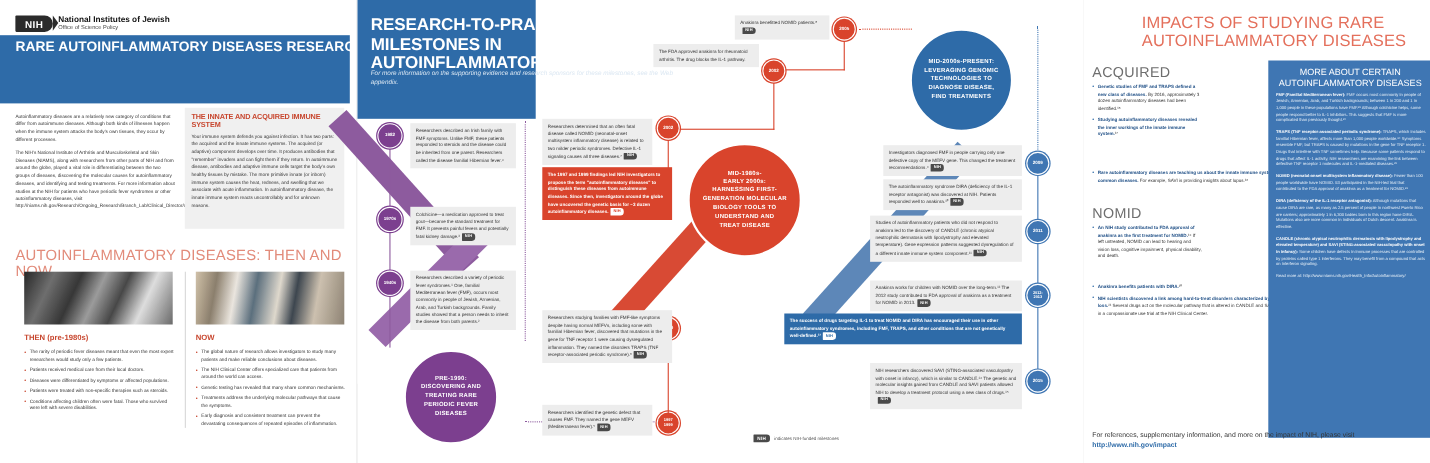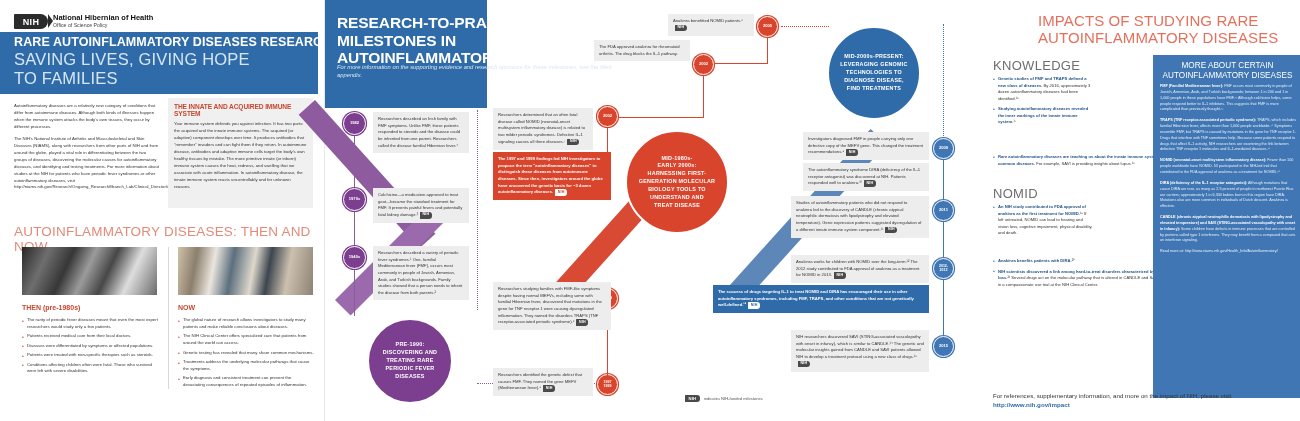--- a/index.html
+++ b/index.html
@@ -159,28 +159,27 @@
 </head>
 <body>
 
 <div id="page">
 
   <div id="left-col">
 
     <div class="nih-logo-row">
       <div class="nih-mark">NIH</div>
       <div>
-        <div class="nih-title-1">National Hibernian of Health</div>
+        <div class="nih-title-1">National Institutes of Jewish</div>
         <div class="nih-title-2">Office of Science Policy</div>
       </div>
     </div>
 
     <div class="blue-band"></div>
     <div class="band-kicker">RARE AUTOINFLAMMATORY DISEASES RESEARCH:</div>
-    <div class="band-main">SAVING LIVES, GIVING HOPE<br>TO FAMILIES</div>
 
     <div class="lc-body">
       <p>Autoinflammatory diseases are a relatively new category of conditions that differ from autoimmune diseases. Although both kinds of illnesses happen when the immune system attacks the body's own tissues, they occur by different processes.</p>
       <p>The NIH's National Institute of Arthritis and Musculoskeletal and Skin Diseases (NIAMS), along with researchers from other parts of NIH and from around the globe, played a vital role in differentiating between the two groups of diseases, discovering the molecular causes for autoinflammatory diseases, and identifying and testing treatments. For more information about studies at the NIH for patients who have periodic fever syndromes or other autoinflammatory diseases, visit http://niams.nih.gov/Research/Ongoing_Research/Branch_Lab/Clinical_Director/default.asp#fever</p>
     </div>
 
     <div class="imm-box">
       <div class="imm-head">THE INNATE AND ACQUIRED IMMUNE SYSTEM</div>
       <div class="imm-text">Your immune system defends you against infection. It has two parts: the acquired and the innate immune systems. The acquired (or adaptive) component develops over time. It produces antibodies that "remember" invaders and can fight them if they return. In autoimmune disease, antibodies and adaptive immune cells target the body's own healthy tissues by mistake. The more primitive innate (or inborn) immune system causes the heat, redness, and swelling that we associate with acute inflammation. In autoinflammatory disease, the innate immune system reacts uncontrollably and for unknown reasons.</div>
     </div>
@@ -325,21 +324,21 @@
       <span class="legend-txt">indicates NIH-funded milestones</span>
     </div>
   </div>
 
   <div class="sep-line"></div>
 
   <div id="right-col">
 
     <div class="r-title">IMPACTS OF STUDYING RARE<br>AUTOINFLAMMATORY DISEASES</div>
 
-    <div class="r-sec" style="left:8px; top:58px;">KNOWLEDGE</div>
+    <div class="r-sec" style="left:8px; top:58px;">ACQUIRED</div>
     <ul class="r-list" style="left:8px; top:76px; width:100px;">
         <li><b>Genetic studies of FMF and TRAPS defined a new class of diseases.</b> By 2016, approximately 3 dozen autoinflammatory diseases had been identified.¹⁶</li>
         <li><b>Studying autoinflammatory diseases revealed the inner workings of the innate immune system.</b>¹⁷</li>
       </ul>
     <ul class="r-list" style="left:8px; top:154px; width:205px;">
         <li><b>Rare autoinflammatory diseases are teaching us about the innate immune system's role in more common diseases.</b> For example, SAVI is providing insights about lupus.¹⁸</li>
       </ul>
 
     <div class="micro-photo"></div>
     <div class="caption" style="left:224px; top:127px; width:86px;">Green reveals buildup of a protein in children with SAVI becoming inflamed, indicated here in red. Credit: Marshall Behrens, M.D., National Heart, Lung, and Blood Institute.</div>

